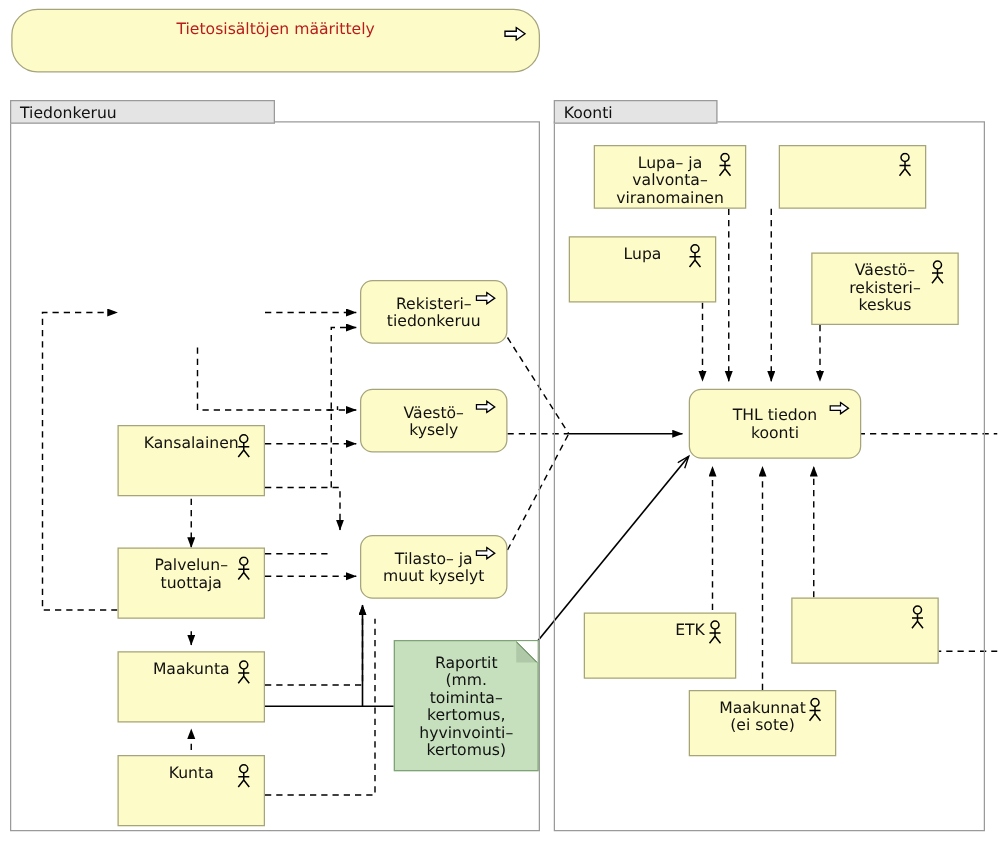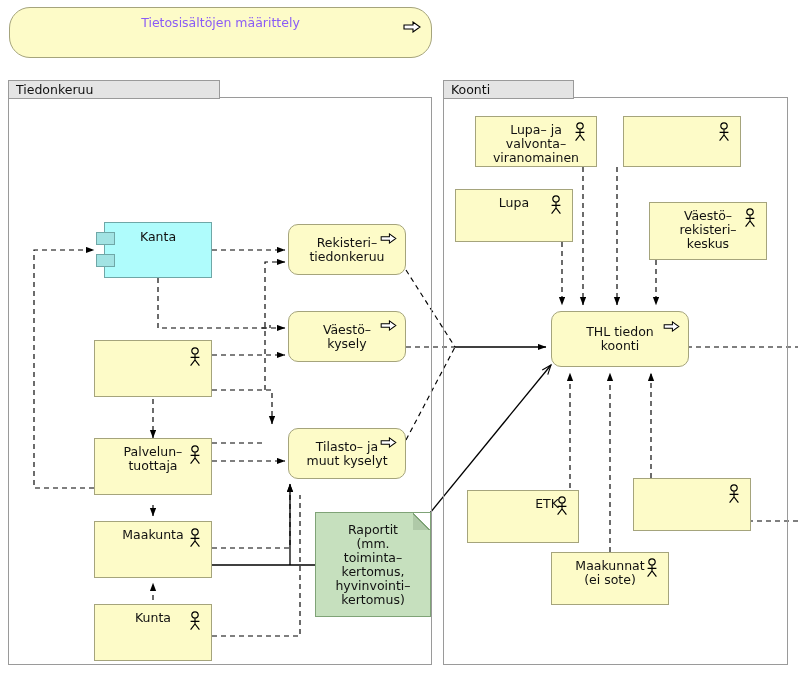--- a/index.html
+++ b/index.html
@@ -11,21 +11,21 @@
         justify-content:center;text-align:center;line-height:1.12;}
   .node .lbl{display:block;padding:0 4px;white-space:pre-line;}
   
   .actorbox{background:#FDFBC8;border:1px solid #A5A47C;font-size:12.5px;color:#111;}
   .actorbox .lbl{padding-top:6px;align-self:flex-start;width:100%;}
   
   .procbox{background:#FDFBC8;border:1px solid #A5A47C;border-radius:10px;
            font-size:12.5px;color:#111;}
   .procbox .lbl{align-self:center;width:100%;}
   
-  .topbox{background:#FDFBC8;border:1px solid #A5A47C;border-radius:21px;font-size:12.5px;color:#8b5cf6;}
+  .topbox{background:#FDFBC8;border:1px solid #A5A47C;border-radius:21px;font-size:12.5px;color:#b91c1c;}
   .topbox .lbl{align-self:flex-start;width:100%;padding-top:8px;}
   
   .compbox{background:#AFFCFC;border:1px solid #6FA7A7;font-size:12.5px;color:#111;}
   .compbox .lbl{align-self:flex-start;width:100%;padding-top:7px;}
   .comp-tab{position:absolute;left:-9px;width:19px;height:13px;background:#A2E3E3;
             border:1px solid #6FA7A7;box-sizing:border-box;}
   
   .notebox{background:#C6E0BE;border:1px solid #7FA377;font-size:12.5px;color:#111;}
   .notebox .lbl{align-self:center;width:100%;}
   .fold{position:absolute;right:0;top:0;width:17px;height:17px;
@@ -126,27 +126,23 @@
 
   <div class="node topbox" style="left:9px;top:7px;width:423px;height:51px;">
     <span class="lbl">Tietosisältöjen määrittely</span>
     <span class="glyph" style="right:10px;top:13px;">
       <svg width="18" height="12" viewBox="0 0 18 12">
         <path d="M1,4 L10,4 L10,1 L17,6 L10,11 L10,8 L1,8 z" fill="#fff" stroke="#000" stroke-width="1.1"></path>
       </svg>
     </span>
   </div>
 
-  <div class="node compbox" style="left:104px;top:222px;width:108px;height:56px;">
-    <span class="comp-tab" style="top:9px;"></span>
-    <span class="comp-tab" style="top:31px;"></span>
-    <span class="lbl">Kanta</span>
-  </div>
 
   <div class="node actorbox" style="left:94px;top:340px;width:118px;height:57px;">
+    <span class="lbl">Kansalainen</span>
     <span class="glyph" style="right:9px;top:6px;">
       <svg width="14" height="20" viewBox="0 0 14 20">
           <circle cx="7" cy="4" r="3.2" fill="none" stroke="#000" stroke-width="1.2"></circle>
           <path d="M7,7.4 L7,13 M2.6,18.6 L7,13 L11.4,18.6 M2.6,10.4 L11.4,10.4" stroke="#000" stroke-width="1.2" fill="none"></path>
         </svg>
     </span>
   </div>
 
   <div class="node actorbox" style="left:94px;top:438px;width:118px;height:57px;">
     <span class="lbl">Palvelun–
@@ -265,21 +261,21 @@
   <div class="node procbox" style="left:551px;top:311px;width:138px;height:56px;">
     <span class="lbl">THL tiedon
 koonti</span>
     <span class="glyph" style="right:8px;top:9px;">
       <svg width="17" height="11" viewBox="0 0 18 12">
           <path d="M1,4 L10,4 L10,1 L17,6 L10,11 L10,8 L1,8 z" fill="#fff" stroke="#000" stroke-width="1.1"></path>
         </svg>
     </span>
   </div>
 
-  <div class="node actorbox" style="left:467px;top:490px;width:112px;height:53px;padding-left:48px;">
+  <div class="node actorbox" style="left:467px;top:490px;width:122px;height:53px;padding-left:48px;">
     <span class="lbl">ETK</span>
     <span class="glyph" style="right:9px;top:5px;">
       <svg width="14" height="20" viewBox="0 0 14 20">
           <circle cx="7" cy="4" r="3.2" fill="none" stroke="#000" stroke-width="1.2"></circle>
           <path d="M7,7.4 L7,13 M2.6,18.6 L7,13 L11.4,18.6 M2.6,10.4 L11.4,10.4" stroke="#000" stroke-width="1.2" fill="none"></path>
         </svg>
     </span>
   </div>
 
   <div class="node actorbox" style="left:551px;top:552px;width:118px;height:53px;align-items:center;">

